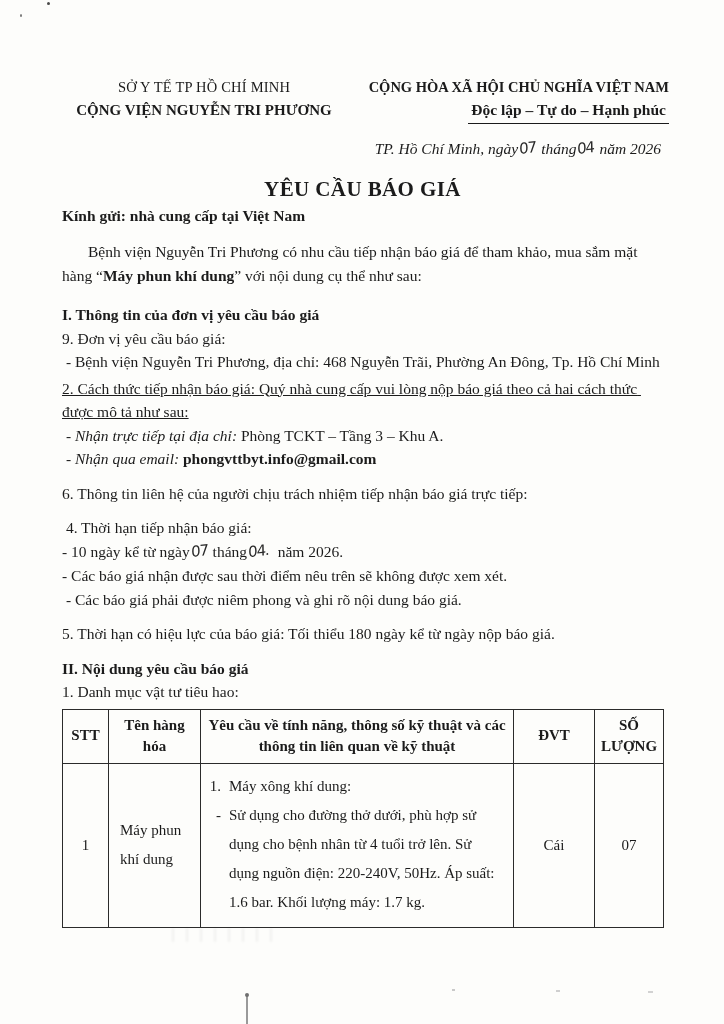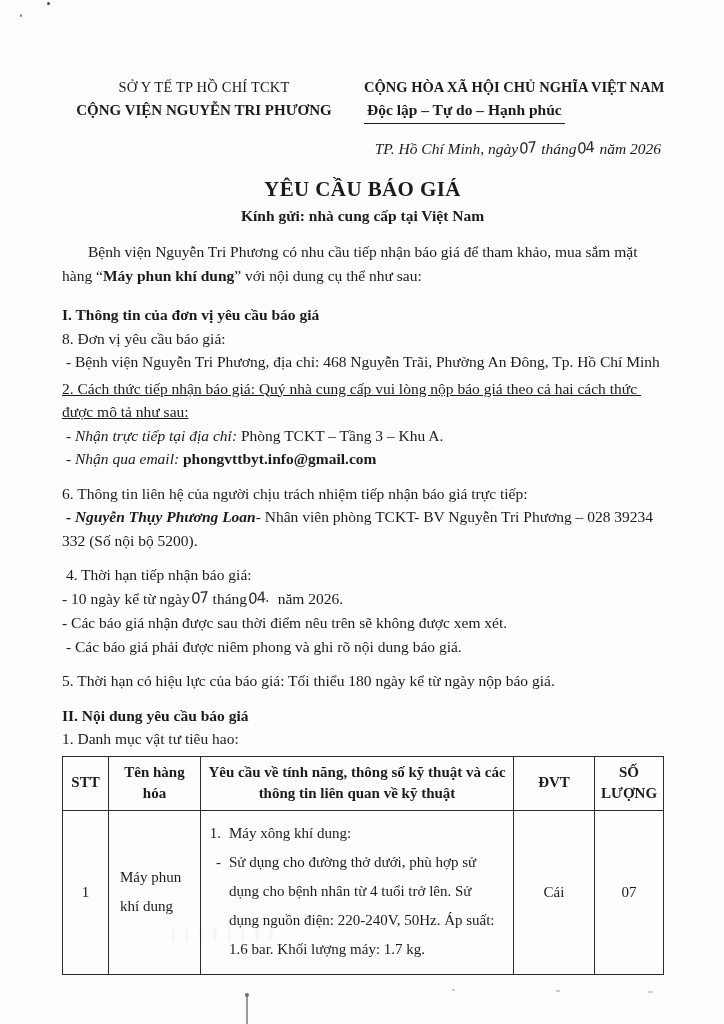--- a/index.html
+++ b/index.html
@@ -17,21 +17,21 @@
   .content {
     position: absolute;
     left: 62px;
     top: 76px;
     width: 601px;
   }
   .doc-header { display: flex; justify-content: space-between; align-items: flex-start; }
   .org-block { width: 280px; text-align: center; margin-left: 2px; }
   .org-line1 { font-size: 14.5px; line-height: 23px; letter-spacing: 0.2px; }
   .org-line2 { font-size: 15px; font-weight: bold; line-height: 23px; }
-  .national-block { width: 305px; text-align: left; margin-right: -6px; }
+  .national-block { width: 305px; text-align: right; margin-right: -6px; }
   .national-line1 { font-size: 14.5px; font-weight: bold; line-height: 23px; }
   .national-line2 {
     font-size: 15.5px; font-weight: bold; line-height: 22px;
     display: inline-block; border-bottom: 1.4px solid #1b1b1b; padding: 0 3px 2px 3px;
   }
   .date-line {
     margin-top: 13px;
     text-align: right;
     font-style: italic;
     font-size: 15.5px;
@@ -52,21 +52,20 @@
   .doc-title {
     margin-top: 15px;
     text-align: center;
     font-weight: bold;
     font-size: 21px;
     letter-spacing: 0.4px;
     line-height: 26px;
   }
   .doc-subtitle {
     margin-top: 3px;
-    text-align: center;
     font-weight: bold;
     font-size: 15.5px;
     line-height: 22px;
   }
   .body-text { font-size: 15.5px; line-height: 23.5px; white-space: pre-wrap; }
   .intro { margin-top: 13px; text-indent: 26px; }
   .sec-heading { font-weight: bold; margin-top: 16px; }
   .blk { margin-top: 0px; }
   .gap-sm { margin-top: 3px; text-decoration: underline; }
   .gap-md { margin-top: 11px; }
@@ -127,46 +126,45 @@
   <div class="artifact vline-a"></div>
   <div class="artifact vline-dot"></div>
   <div class="artifact dot-r1"></div>
   <div class="artifact dot-r2"></div>
   <div class="artifact dot-r3"></div>
 
   <div class="content">
 
     <div class="doc-header">
       <div class="org-block">
-        <div class="org-line1">SỞ Y TẾ TP HỒ CHÍ TCKT</div>
+        <div class="org-line1">SỞ Y TẾ TP HỒ CHÍ MINH</div>
         <div class="org-line2">CỘNG VIỆN NGUYỄN TRI PHƯƠNG</div>
       </div>
       <div class="national-block">
         <div class="national-line1">CỘNG HÒA XÃ HỘI CHỦ NGHĨA VIỆT NAM</div>
         <div><span class="national-line2">Độc lập – Tự do – Hạnh phúc</span></div>
       </div>
     </div>
 
     <div class="date-line"><span>TP. Hồ Chí Minh, ngày</span><span class="hand">07</span> <span>tháng</span><span class="hand">04</span> <span>năm 2026</span></div>
 
     <div class="doc-title">YÊU CẦU BÁO GIÁ</div>
     <div class="doc-subtitle">Kính gửi: nhà cung cấp tại Việt Nam</div>
 
     <p class="body-text intro"><span>Bệnh viện Nguyễn Tri Phương có nhu cầu tiếp nhận báo giá để tham khảo, mua sắm mặt hàng “</span><span class="bold">Máy phun khí dung</span><span>” với nội dung cụ thể như sau:</span></p>
 
     <div class="body-text sec-heading">I. Thông tin của đơn vị yêu cầu báo giá</div>
-    <div class="body-text blk">8. Đơn vị yêu cầu báo giá:</div>
+    <div class="body-text blk">9. Đơn vị yêu cầu báo giá:</div>
     <div class="body-text blk"> - Bệnh viện Nguyễn Tri Phương, địa chỉ: 468 Nguyễn Trãi, Phường An Đông, Tp. Hồ Chí Minh</div>
 
     <div class="body-text gap-sm">2. Cách thức tiếp nhận báo giá: Quý nhà cung cấp vui lòng nộp báo giá theo cả hai cách thức được mô tả như sau:</div>
     <div class="body-text blk"><span class="italic"> - Nhận trực tiếp tại địa chỉ:</span><span> Phòng TCKT – Tầng 3 – Khu A.</span></div>
     <div class="body-text blk"><span class="italic"> - Nhận qua email: </span><span class="bold">phongvttbyt.info@gmail.com</span></div>
 
     <div class="body-text gap-md">6. Thông tin liên hệ của người chịu trách nhiệm tiếp nhận báo giá trực tiếp:</div>
-    <div class="body-text blk"><span class="bold-italic"> - Nguyễn Thụy Phương Loan</span><span>- Nhân viên phòng TCKT- BV Nguyễn Tri Phương – 028 39234 332 (Số nội bộ 5200).</span></div>
 
     <div class="body-text gap-md"> 4. Thời hạn tiếp nhận báo giá:</div>
     <div class="body-text blk"><span>- 10 ngày kể từ ngày</span><span class="hand">07</span><span> tháng</span><span class="hand">04.</span><span>  năm 2026.</span></div>
     <div class="body-text blk">- Các báo giá nhận được sau thời điểm nêu trên sẽ không được xem xét.</div>
     <div class="body-text blk"> - Các báo giá phải được niêm phong và ghi rõ nội dung báo giá.</div>
 
     <div class="body-text gap-md">5. Thời hạn có hiệu lực của báo giá: Tối thiểu 180 ngày kể từ ngày nộp báo giá.</div>
 
     <div class="body-text sec-heading gap-md">II. Nội dung yêu cầu báo giá</div>
     <div class="body-text blk">1. Danh mục vật tư tiêu hao:</div>

